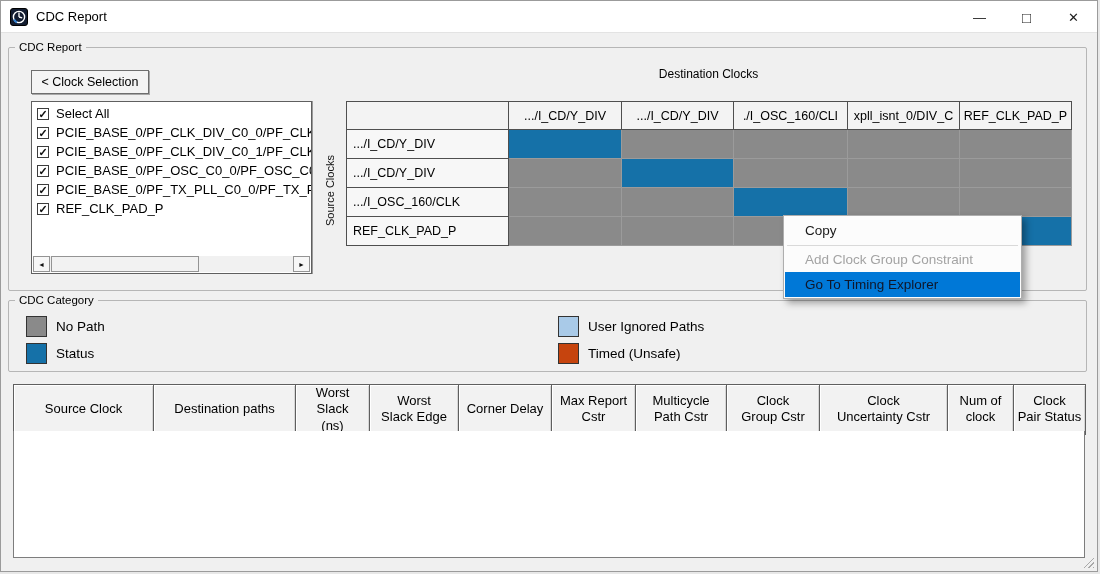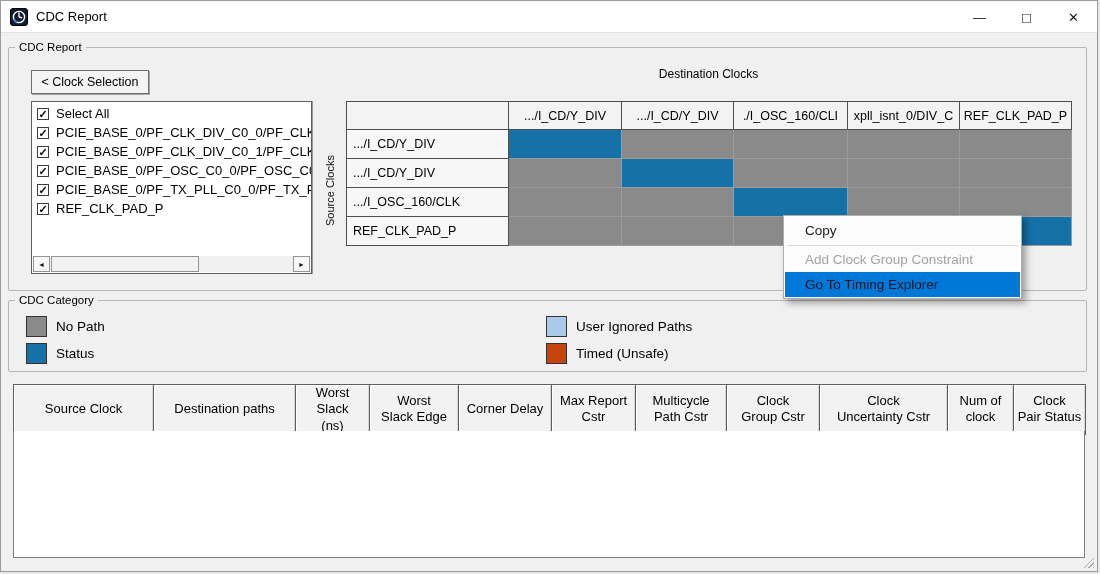--- a/index.html
+++ b/index.html
@@ -61,21 +61,21 @@
     border:1px solid #aeaeae;box-shadow:4px 4px 7px rgba(0,0,0,0.35);padding:1px;z-index:20;}
   .menu-item{height:25px;display:flex;align-items:center;padding-left:20px;font-size:13.5px;color:#1a1a1a;}
   .menu-item.first{height:27px;}
   .menu-sep{height:1px;background:#d9d9d9;margin:1px 2px;}
   .menu-item.disabled{color:#a3a3a3;}
   .menu-item.highlight{background:#0078d7;color:#0f172a;}
 
   
   .legend-col{position:absolute;top:314px;}
   .legend-left{left:25px;}
-  .legend-right{left:545px;}
+  .legend-right{left:557px;}
   .legend-item{display:flex;align-items:center;height:22px;margin-bottom:5px;}
   .chip{width:21px;height:21px;border:1px solid #333;margin-right:9px;flex:none;}
   .legend-label{font-size:13.5px;}
 
   
   #ptable{position:absolute;left:12px;top:383px;border-collapse:collapse;table-layout:fixed;}
   #ptable th{border:1px solid #5f5f5f;background:#f2f2f2;font-size:13px;font-weight:normal;
     height:47px;text-align:center;white-space:pre-line;line-height:1.25;padding:0 2px;
     overflow:hidden;box-shadow:inset 1px 1px 0 #ffffff, inset -1px -1px 0 #d6d6d6;}
   .pbody{position:absolute;left:12px;top:430px;width:1072px;height:127px;background:#fff;

